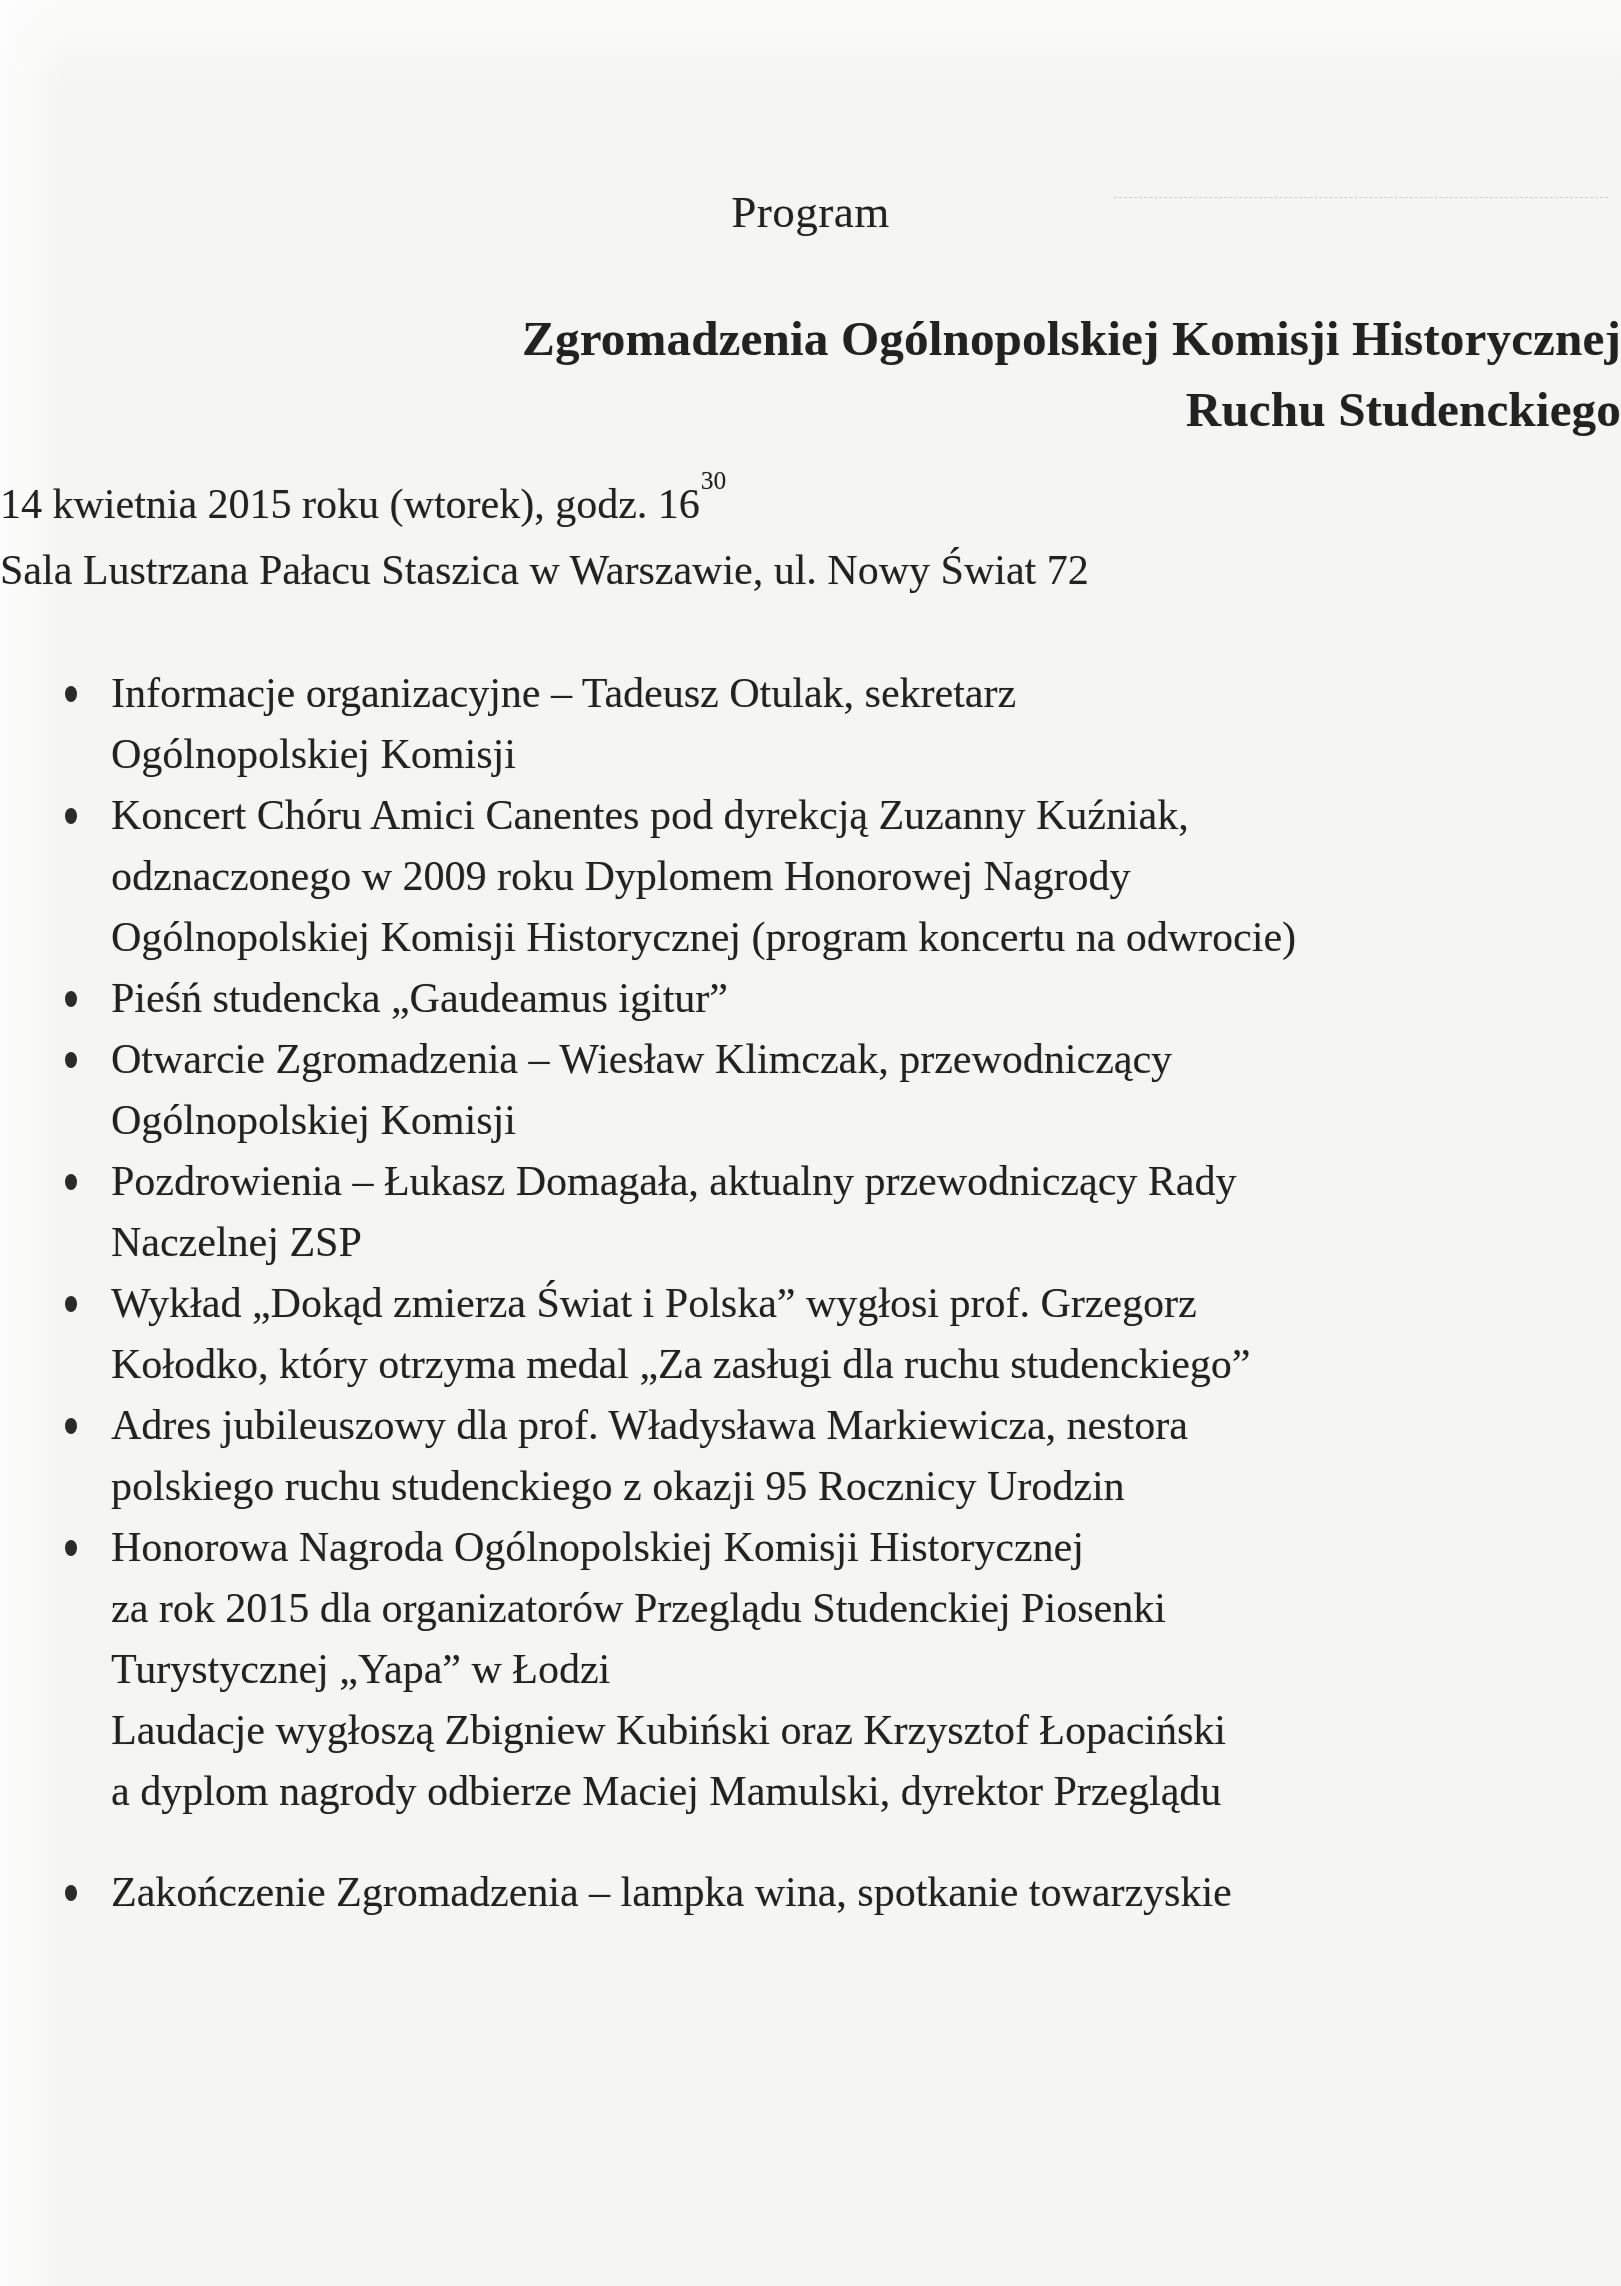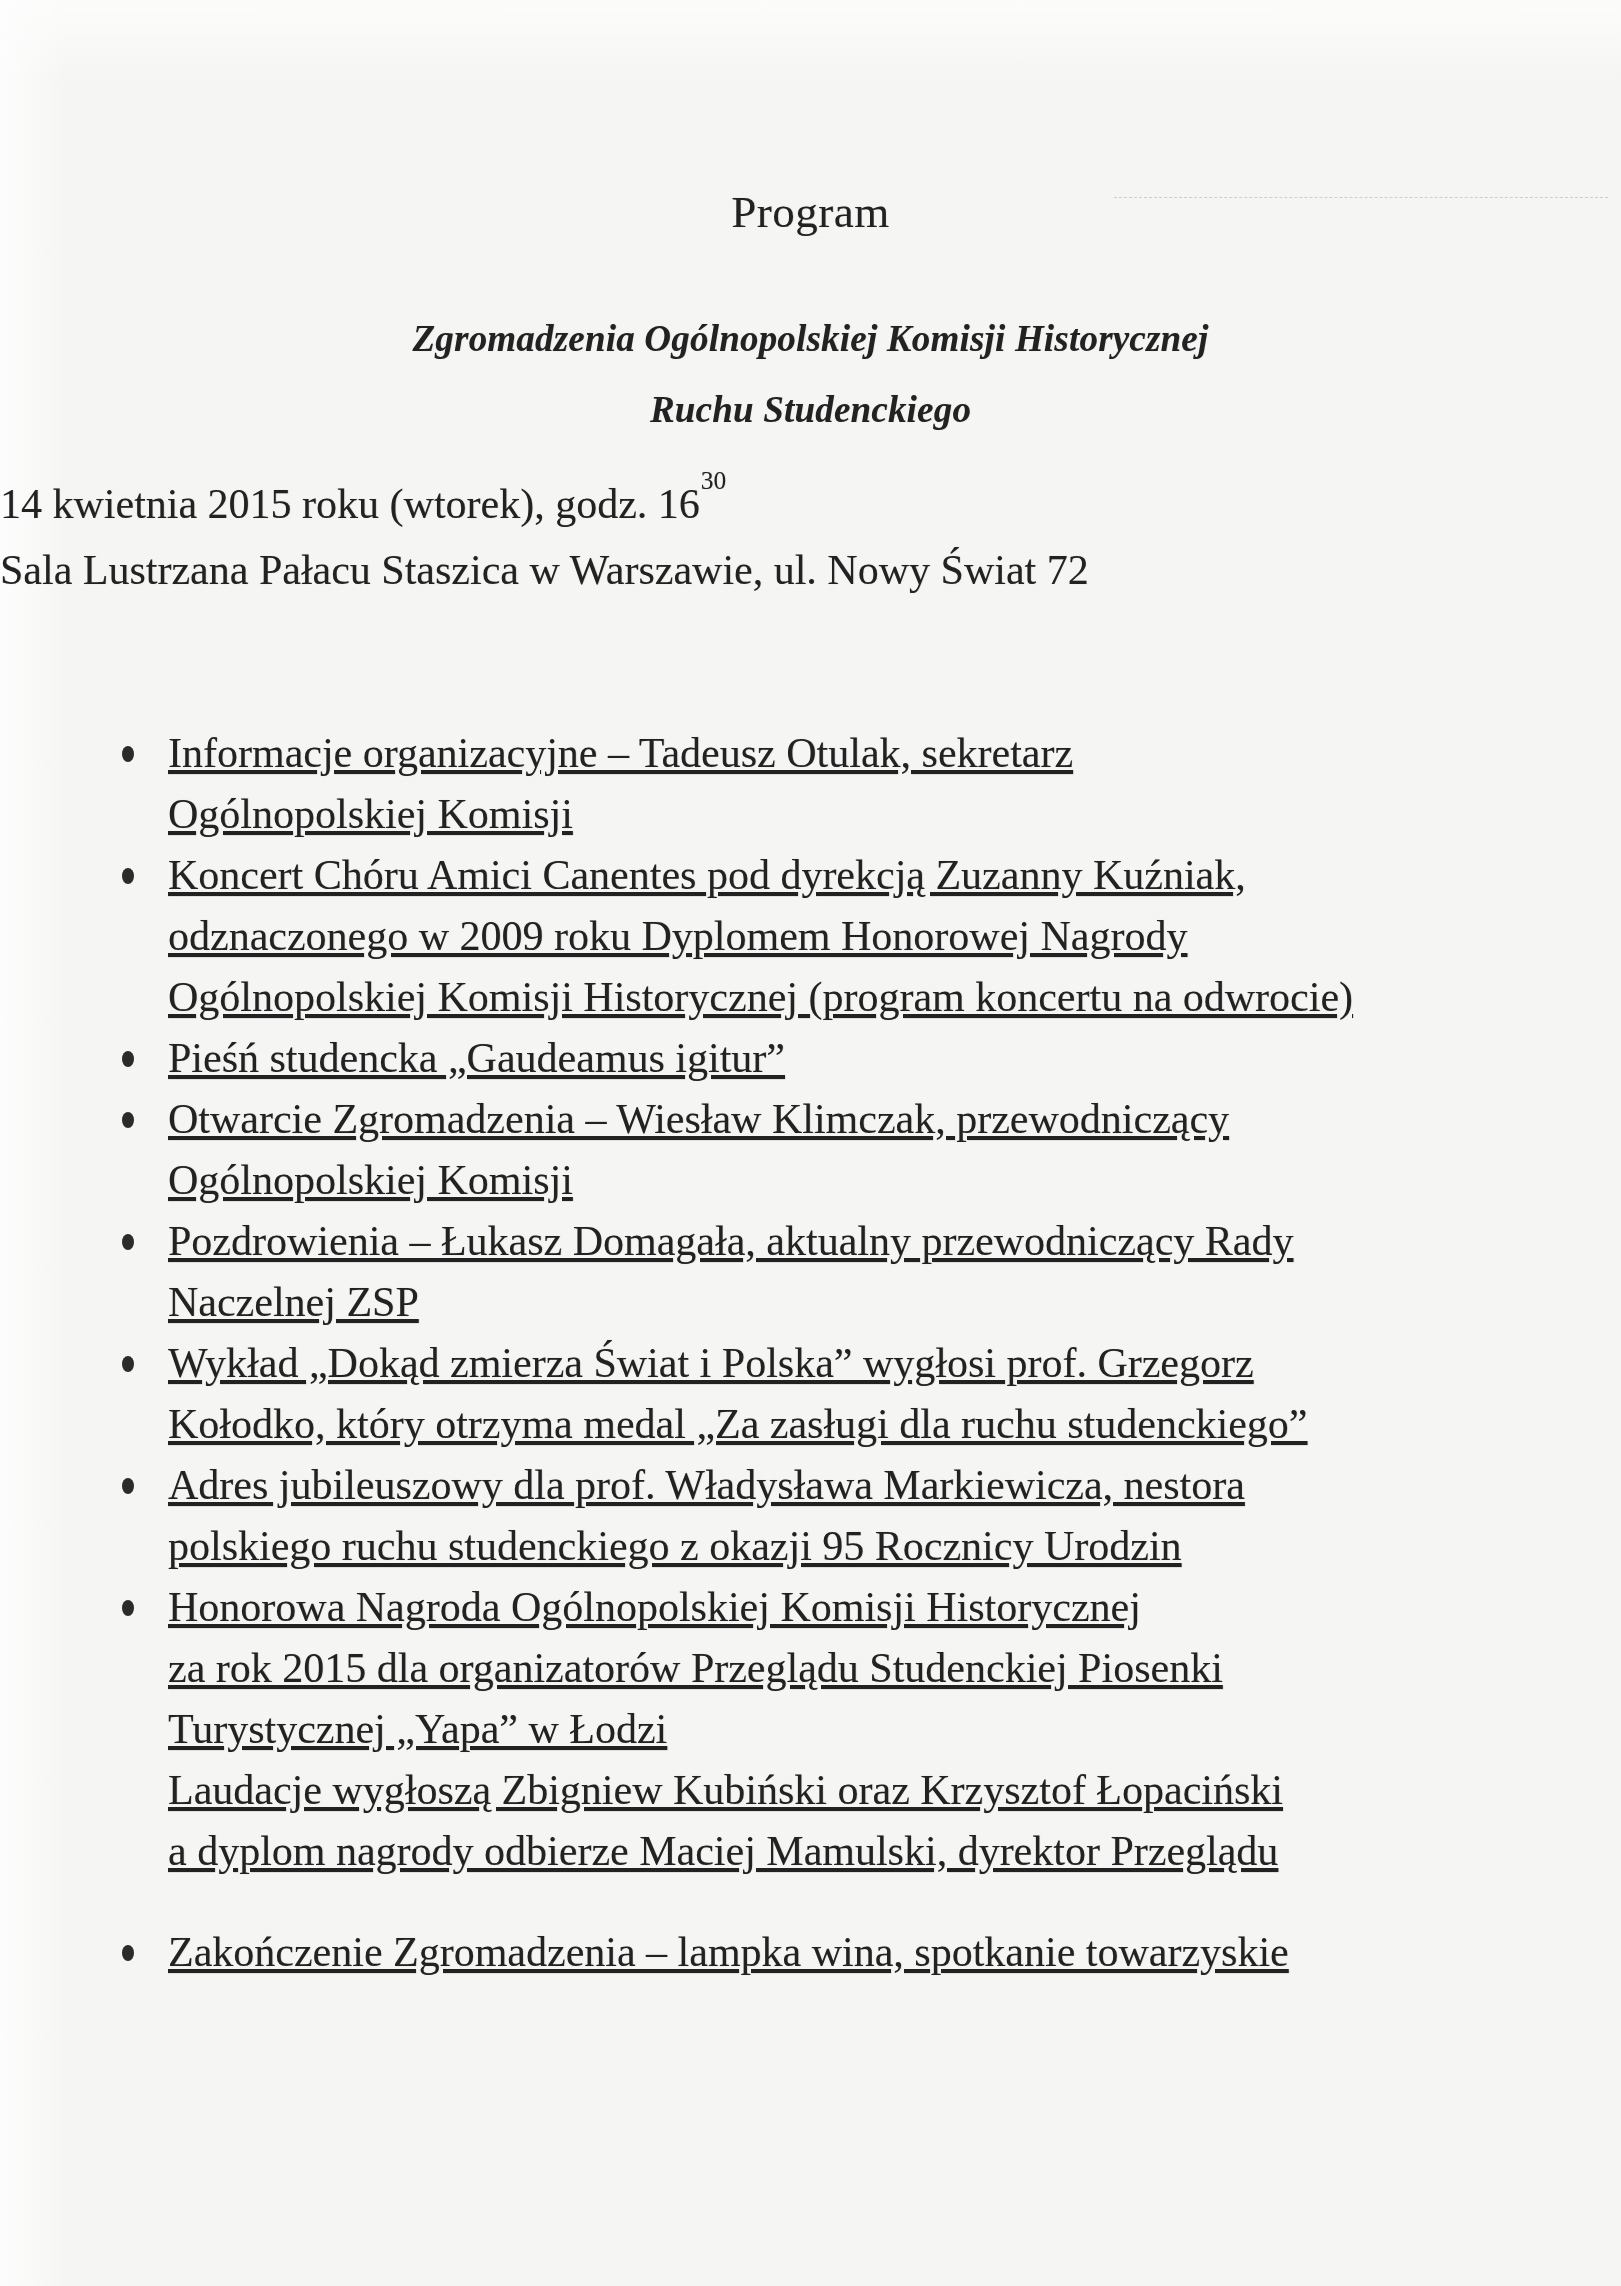--- a/index.html
+++ b/index.html
@@ -34,46 +34,44 @@
   .doc-title{
     margin:0;
     text-align:center;
     font-size:45px;
     line-height:53px;
     font-weight:400;
     letter-spacing:0.5px;
   }
   .event-heading{
     margin-top:64px;
-    text-align:center;
+    text-align:right;
     font-weight:700;
-    font-size:37px;
+    font-size:49px;
     line-height:71px;
     letter-spacing:0.2px;
-    font-style:italic;
   }
   .event-meta{
     margin-top:26px;
     font-size:42px;
     line-height:66px;
   }
   .event-meta sup{
     font-size:25.4px;
     line-height:0;
     position:relative;
     top:-0.55em;
     left:0.9px;
   }
   .agenda{
-    margin:120px 0 0 0;
-    padding:0 52px 0 119px;
+    margin:60px 0 0 0;
+    padding:0 52px 0 62px;
     list-style:none;
     font-size:42px;
     line-height:61px;
-    text-decoration:underline;
   }
   .agenda li{
     position:relative;
     padding-left:49px;
     white-space:pre-line;
   }
   .agenda li::before{
     content:"";
     position:absolute;
     left:2.8px;top:22.6px;

